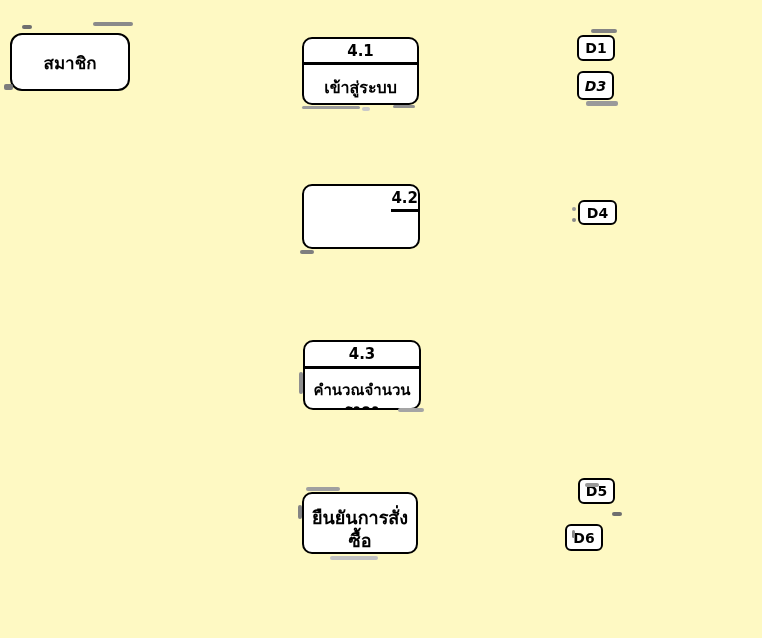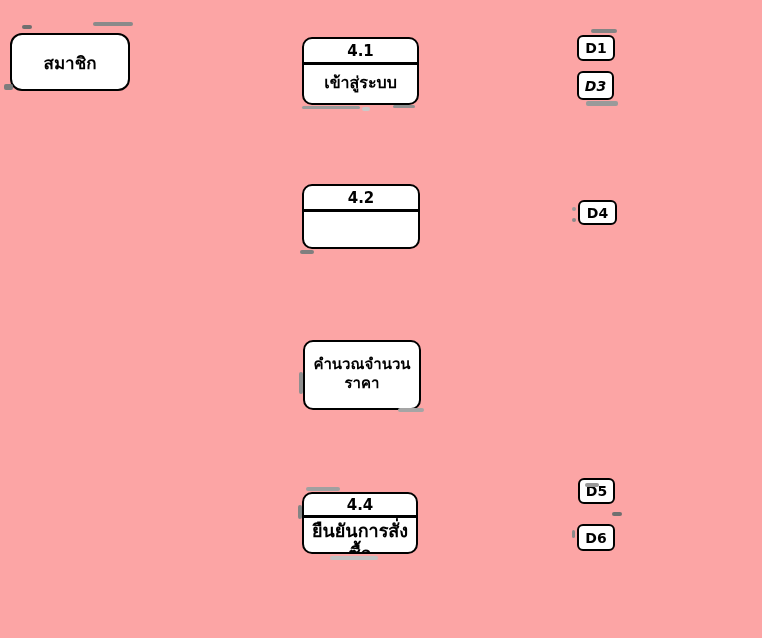--- a/index.html
+++ b/index.html
@@ -5,21 +5,21 @@
   html, body {
     margin: 0;
     padding: 0;
     background: #000000;
     font-family: "DejaVu Sans", sans-serif;
   }
   .canvas {
     position: relative;
     width: 762px;
     height: 638px;
-    background: #fca5a5;
+    background: #fef9c3;
     overflow: hidden;
   }
   
   .entity {
     position: absolute;
     background: #ffffff;
     border: 2px solid #000000;
     border-radius: 12px;
     display: flex;
     align-items: center;
@@ -54,21 +54,21 @@
   .process-name {
     flex: 1 1 auto;
     display: flex;
     align-items: center;
     justify-content: center;
     text-align: center;
     font-weight: bold;
     font-size: 16px;
     line-height: 1.3;
     white-space: pre-line;
-    padding: 1px 2px 3px 2px;
+    padding: 12px 2px 3px 2px;
   }
   
   .dstore {
     position: absolute;
     background: #ffffff;
     border: 2px solid #000000;
     border-radius: 6px;
     box-sizing: border-box;
     display: flex;
     align-items: center;
@@ -90,47 +90,47 @@
 
   <div class="entity" style="left:10px; top:33px; width:120px; height:58px;">
     <span>สมาชิก</span>
   </div>
 
   <div class="process" style="left:302px; top:37px; width:117px; height:68px;">
     <div class="process-id" style="height:26px;">4.1</div>
     <div class="process-name">เข้าสู่ระบบ</div>
   </div>
 
-  <div class="process" style="left:302px; top:184px; width:118px; height:65px;">
+  <div class="process" style="left:302px; top:184px; width:118px; height:65px;align-items:flex-end;">
     <div class="process-id" style="height:26px;">4.2</div>
   </div>
 
   <div class="process" style="left:303px; top:340px; width:118px; height:70px;">
+    <div class="process-id" style="height:27px;">4.3</div>
     <div class="process-name" style="font-size:15px;">คำนวณจำนวน
 ราคา</div>
   </div>
 
   <div class="process" style="left:302px; top:492px; width:116px; height:62px;">
-    <div class="process-id" style="height:24px;">4.4</div>
     <div class="process-name" style="font-size:18px;">ยืนยันการสั่งซื้อ</div>
   </div>
 
   <div class="dstore" style="left:577px; top:35px; width:38px; height:26px;align-items:center;">
     <span>D1</span>
   </div>
   <div class="dstore" style="left:577px; top:71px; width:37px; height:29px;font-style:italic;">
     <span>D3</span>
   </div>
   <div class="dstore" style="left:578px; top:200px; width:39px; height:25px;">
     <span>D4</span>
   </div>
   <div class="dstore" style="left:578px; top:478px; width:37px; height:26px;">
     <span>D5</span>
   </div>
-  <div class="dstore" style="left:577px; top:524px; width:38px; height:27px;">
+  <div class="dstore" style="left:565px; top:524px; width:38px; height:27px;">
     <span>D6</span>
   </div>
 
   <div class="artifact" style="left:93px;  top:22px;  width:40px; height:4px; background:#8a8a8a;"></div>
   <div class="artifact" style="left:22px;  top:25px;  width:10px; height:4px; background:#6f6f6f;"></div>
   <div class="artifact" style="left:4px;   top:84px;  width:9px;  height:6px; background:#7d7d7d;"></div>
   <div class="artifact" style="left:302px; top:106px; width:58px; height:3px; background:#9b9b9b;"></div>
   <div class="artifact" style="left:362px; top:107px; width:8px;  height:4px; background:#c9c9c9;"></div>
   <div class="artifact" style="left:393px; top:105px; width:22px; height:3px; background:#8f8f8f;"></div>
   <div class="artifact" style="left:591px; top:29px;  width:26px; height:4px; background:#848484;"></div>

